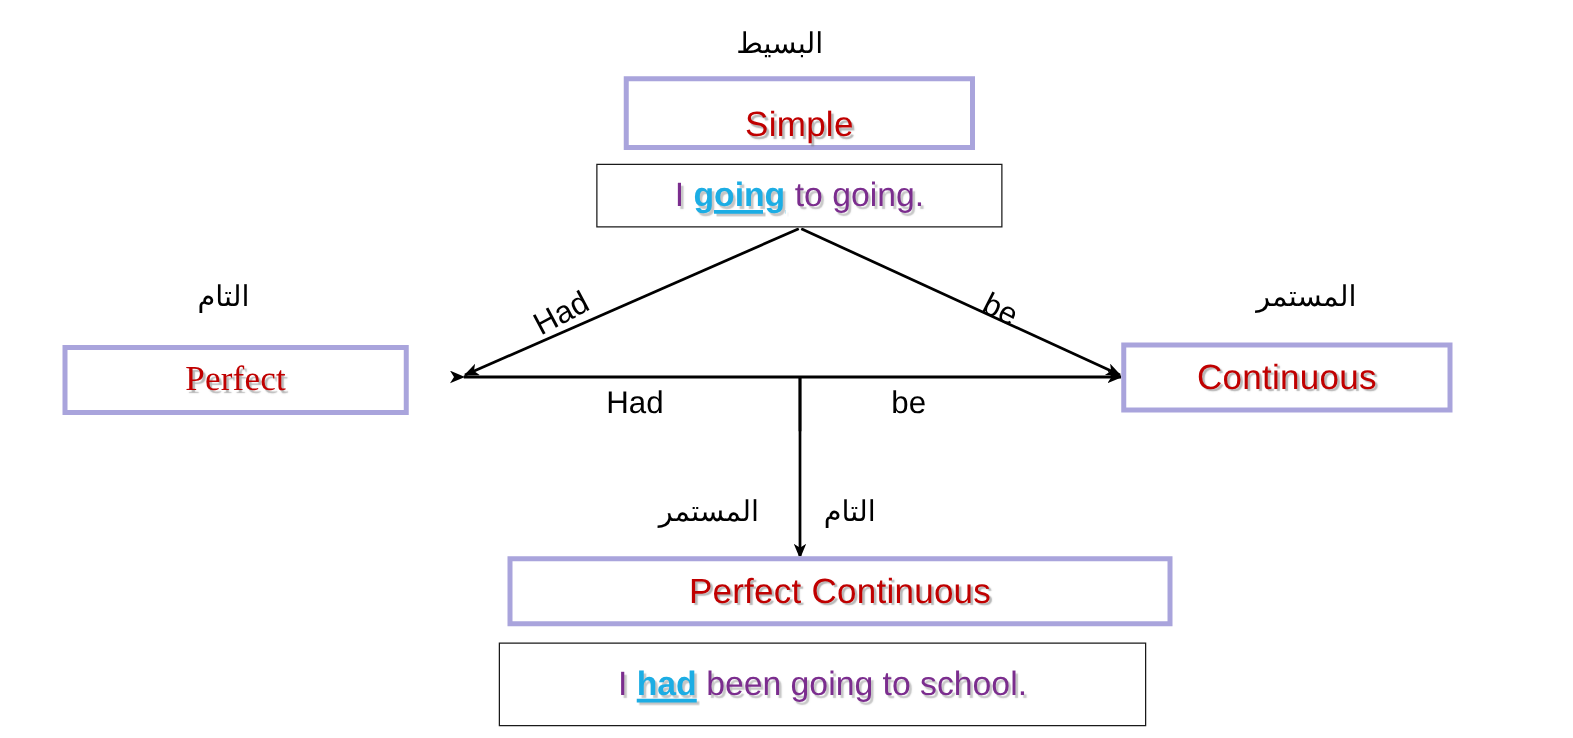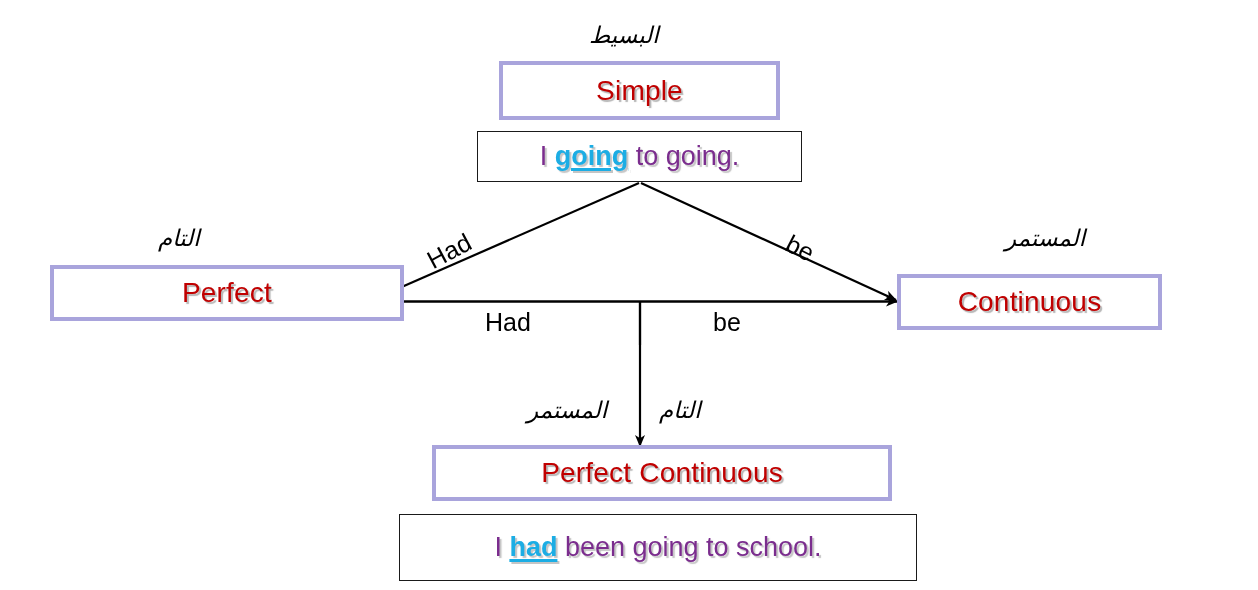--- a/index.html
+++ b/index.html
@@ -20,21 +20,20 @@
 
   
   .arabic {
     position: absolute;
     font-family: "DejaVu Sans", sans-serif;
     font-size: 23px;
     color: #000000;
     direction: rtl;
     white-space: nowrap;
     line-height: 1;
-    font-style: italic;
   }
 
   
   .tense-box {
     position: absolute;
     border: 4px solid #A9A4DC;
     background: #ffffff;
     display: flex;
     align-items: center;
     justify-content: center;
@@ -120,47 +119,47 @@
 
     <line x1="371" y1="301.5" x2="897" y2="301.5" stroke="#000000" stroke-width="2.4" marker-start="url(#ah3)" marker-end="url(#ah4)"></line>
 
     <line x1="640" y1="302" x2="640" y2="345" stroke="#000000" stroke-width="2.2"></line>
 
     <line x1="640" y1="302" x2="640" y2="446" stroke="#000000" stroke-width="2.2" marker-end="url(#ah5)"></line>
   </svg>
 
   <div class="arabic" style="left:589px; top:24px;">البسيط</div>
 
-  <div class="tense-box" style="left:499px; top:61px; width:281px; height:59px;">
+  <div class="tense-box" style="left:499px; top:61px; width:281px; height:59px;align-items:flex-end;">
     <span class="title">Simple</span>
   </div>
 
   <div class="sentence-box" style="left:477px; top:131px; width:325px; height:51px;">
     <span class="sentence"><span>I </span><span class="verb">going</span><span> to going.</span></span>
   </div>
 
   <div class="arabic" style="left:158px; top:227px;">التام</div>
 
-  <div class="tense-box" style="left:50px; top:265px; width:354px; height:56px;">
+  <div class="tense-box" style="left:50px; top:276px; width:277px; height:56px;font-family:Liberation Serif, serif;">
     <span class="title">Perfect</span>
   </div>
 
 
   <div class="arabic" style="left:1005px; top:227px;">المستمر</div>
 
   <div class="tense-box" style="left:897px; top:274px; width:265px; height:56px;">
     <span class="title">Continuous</span>
   </div>
 
 
   <div class="arabic" style="left:527px; top:399px;">المستمر</div>
 
   <div class="arabic" style="left:659px; top:399px;">التام</div>
 
-  <div class="tense-box" style="left:432px; top:445px; width:460px; height:56px;">
+  <div class="tense-box" style="left:406px; top:445px; width:532px; height:56px;">
     <span class="title">Perfect Continuous</span>
   </div>
 
   <div class="sentence-box" style="left:399px; top:514px; width:518px; height:67px;text-align:right;">
     <span class="sentence"><span>I </span><span class="verb">had</span><span> been going to school.</span></span>
   </div>
 
   <div class="arrow-label rot-left" style="left:435px; top:248px;">Had</div>
 
   <div class="arrow-label rot-right" style="left:782px; top:228px;">be</div>

